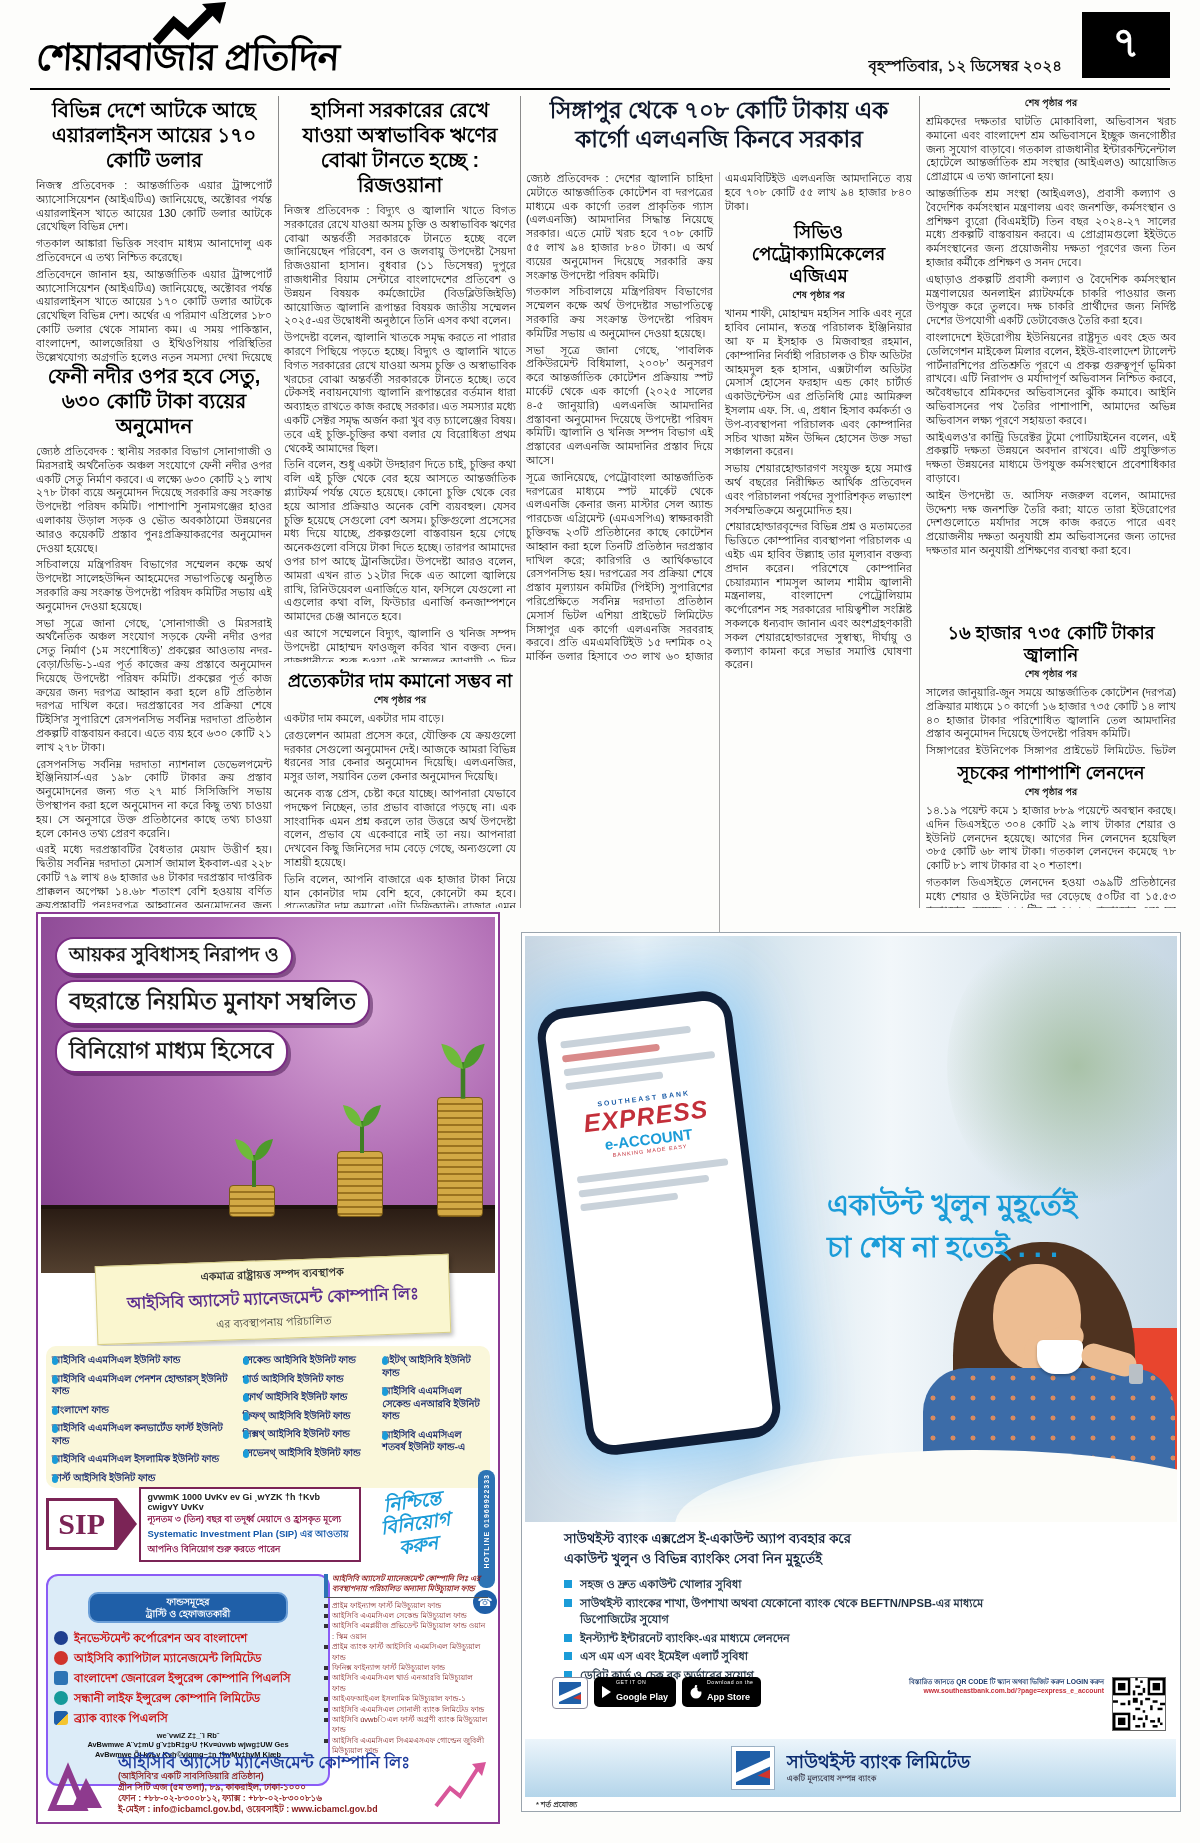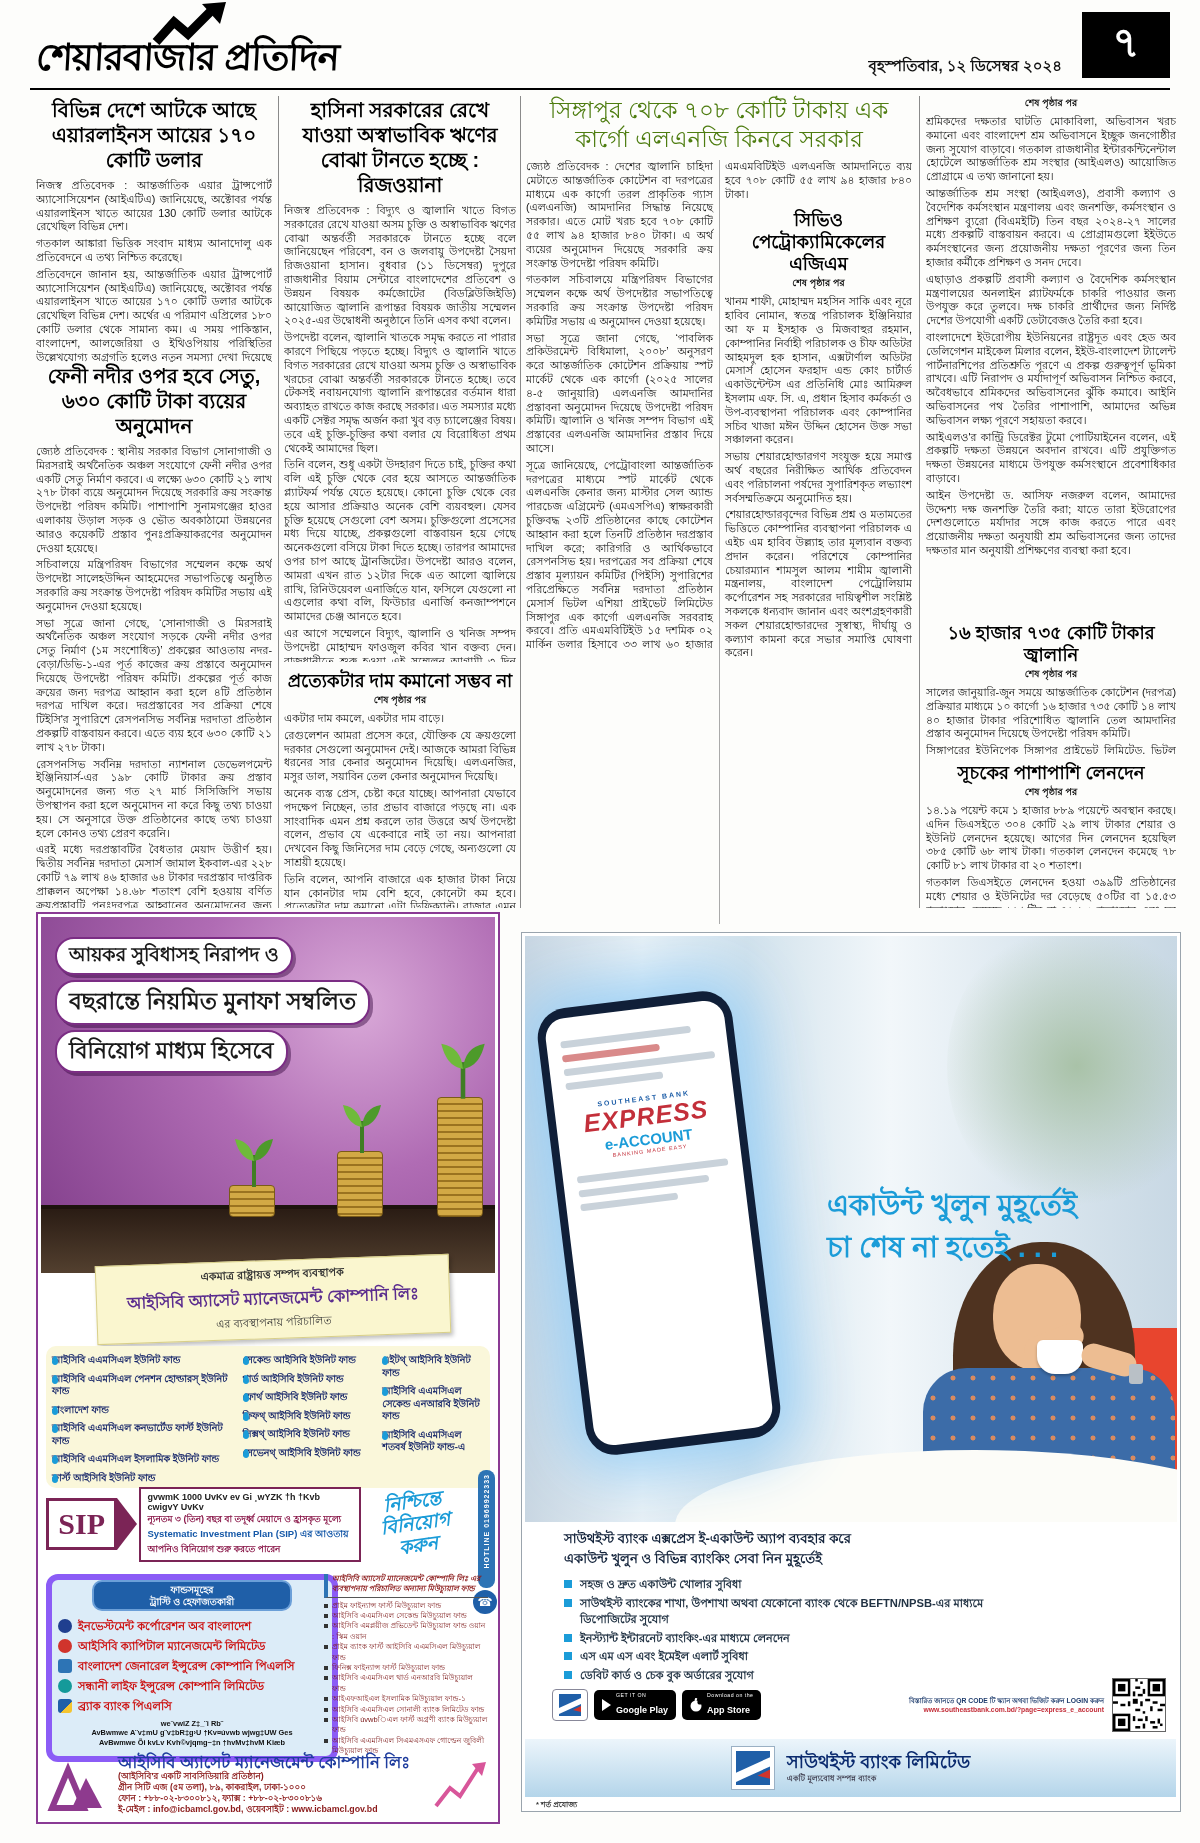--- a/index.html
+++ b/index.html
@@ -15,21 +15,21 @@
   .header-rule{position:absolute;left:30px;right:30px;top:88px;height:2px;background:#000;}
   
   .col{position:absolute;top:96px;}
   .colA{left:36px;width:236px;height:812px;}
   .colB{left:284px;width:232px;height:812px;}
   .colC{left:526px;width:386px;height:824px;}
   .colD{left:926px;width:250px;height:812px;}
   .vrule{position:absolute;top:96px;height:812px;width:1px;background:#8a8a8a;}
   .vr1{left:278px;} .vr2{left:520px;} .vr3{left:919px;}
   .h1{font-size:20px;line-height:25px;font-weight:900;text-align:center;margin:2px 0 6px;color:#000;}
-  .h1c{font-size:23px;line-height:29px;font-weight:400;text-align:center;margin:0 0 6px;color:#4d7c0f;}
+  .h1c{font-size:23px;line-height:29px;font-weight:700;text-align:center;margin:0 0 18px;color:#0f172a;}
   .h1d{font-size:21px;line-height:27px;font-weight:900;text-align:center;margin:0 0 2px;color:#000;}
   .h2{font-size:18px;line-height:22px;font-weight:900;text-align:center;margin:8px 0 1px;color:#000;}
   .cont{font-size:9.5px;text-align:center;font-weight:bold;margin:0 0 4px;}
   .body .p{margin:0 0 3px;font-size:10.8px;line-height:13.8px;text-align:justify;}
   .block{overflow:hidden;}
   .blkA1{height:266px;} .blkB1{height:566px;} .blkD1{height:518px;} .blkD2{height:140px;} .blkD3{height:154px;}
   .twocol{column-count:2;column-gap:12px;column-rule:1px solid #aaa;height:764px;overflow:hidden;}
   
   .icb{position:absolute;left:36px;top:912px;width:460px;height:908px;border:2px solid #8a3a94;background:#fff;}
   .icb-photo{position:absolute;left:3px;top:3px;right:3px;height:356px;overflow:hidden;
@@ -65,21 +65,21 @@
   .sip-box .s-l2,.sip-box .s-l4{font-size:9px;font-weight:900;color:#8b1a4b;}
   .sip-box .s-l3{font-size:9.5px;font-weight:900;color:#1558a8;}
   .sip-script{width:108px;transform:rotate(-8deg);color:#1b9cd8;font-size:19px;font-weight:900;
      font-style:italic;text-align:center;line-height:22px;margin-left:4px;}
   .hotline{position:absolute;right:3px;top:556px;width:17px;height:118px;background:#2d74b5;border-radius:8px;color:#fff;}
   .hotline span{writing-mode:vertical-rl;transform:rotate(180deg);font-size:7px;letter-spacing:1px;
      display:block;margin:4px auto 0;font-weight:bold;}
   .headset{position:absolute;right:1px;top:676px;width:24px;height:24px;border-radius:50%;background:#1f5fa8;
      color:#fff;font-size:12px;display:flex;align-items:center;justify-content:center;}
   .icb-trust{position:absolute;left:8px;top:660px;width:268px;height:176px;background:#dcecf8;
-     border:6px solid #8b5cf6;border-radius:12px;padding:0 6px;}
+     border:2px solid #8b5cf6;border-radius:12px;padding:16px 6px;}
   .trust-head{width:72%;margin:0 auto 5px;background:#1f5fa8;border:2px solid #6b9fd8;border-radius:10px;
      color:#fff;text-align:center;font-size:9.5px;font-weight:bold;line-height:11.5px;padding:2px;}
   .trust-list div{display:flex;align-items:center;font-size:11.4px;font-weight:900;color:#cc1111;
      line-height:20px;position:relative;padding-left:20px;}
   .trust-list div::before{content:"";position:absolute;left:0;top:3px;width:14px;height:14px;border-radius:50%;}
   .trust-list div:nth-child(1)::before{background:#1f3f8f;}
   .trust-list div:nth-child(2)::before{background:#d0342c;}
   .trust-list div:nth-child(3)::before{background:#2d74b5;border-radius:3px;}
   .trust-list div:nth-child(4)::before{background:#159a9a;}
   .trust-list div:nth-child(5)::before{background:linear-gradient(135deg,#1f5fa8 60%,#f4c430 60%);border-radius:3px;}
@@ -118,21 +118,21 @@
   .w-cup{position:absolute;left:512px;top:404px;width:46px;height:34px;background:#fff;border-radius:6px 6px 18px 18px;
      box-shadow:0 2px 3px rgba(0,0,0,.25);}
   .w-watch{position:absolute;left:604px;top:428px;width:14px;height:20px;background:#b9c0c6;border-radius:3px;}
   .w-table{position:absolute;left:150px;top:514px;width:600px;height:150px;background:#fcfcf8;border-radius:50%;}
   .seb-body{position:absolute;left:42px;top:596px;right:28px;}
   .seb-sub{font-size:13.2px;font-weight:900;color:#12223a;line-height:20px;}
   .seb-bullets{margin-top:7px;}
   .seb-bullets div{font-size:11.2px;font-weight:bold;color:#223344;line-height:16.6px;position:relative;
      padding-left:16px;margin-bottom:2px;max-width:430px;}
   .seb-bullets div::before{content:"";position:absolute;left:0;top:4px;width:8px;height:8px;background:#1b9cd8;}
-  .seb-footrow{position:absolute;left:30px;right:14px;top:744px;height:56px;display:flex;align-items:center;}
+  .seb-footrow{position:absolute;left:30px;right:14px;top:744px;height:56px;display:flex;align-items:flex-start;}
   .badge{height:30px;border-radius:5px;background:#000;color:#fff;display:flex;align-items:center;padding:0 8px;gap:5px;margin-right:6px;}
   .badge .txt small{display:block;font-size:5.2px;line-height:5.5px;letter-spacing:.5px;}
   .badge .txt b{font-size:9px;line-height:10px;}
   .play-ic{width:0;height:0;border-top:6px solid transparent;border-bottom:6px solid transparent;border-left:9px solid #fff;}
   .sb-mini{height:30px;width:34px;border:1px solid #889;border-radius:4px;background:#fff;display:flex;
      align-items:center;justify-content:center;margin-right:6px;}
   .qr-note{margin-left:auto;text-align:right;font-size:6.8px;color:#1f3d6e;line-height:9px;margin-right:8px;font-weight:bold;}
   .qr-note .url{color:#c32f3a;}
   .seb-band{position:absolute;left:3px;right:4px;top:806px;height:58px;display:flex;align-items:center;
      justify-content:center;gap:12px;background:linear-gradient(180deg,#ecf5fb 0%,#b4d5ea 100%);}

